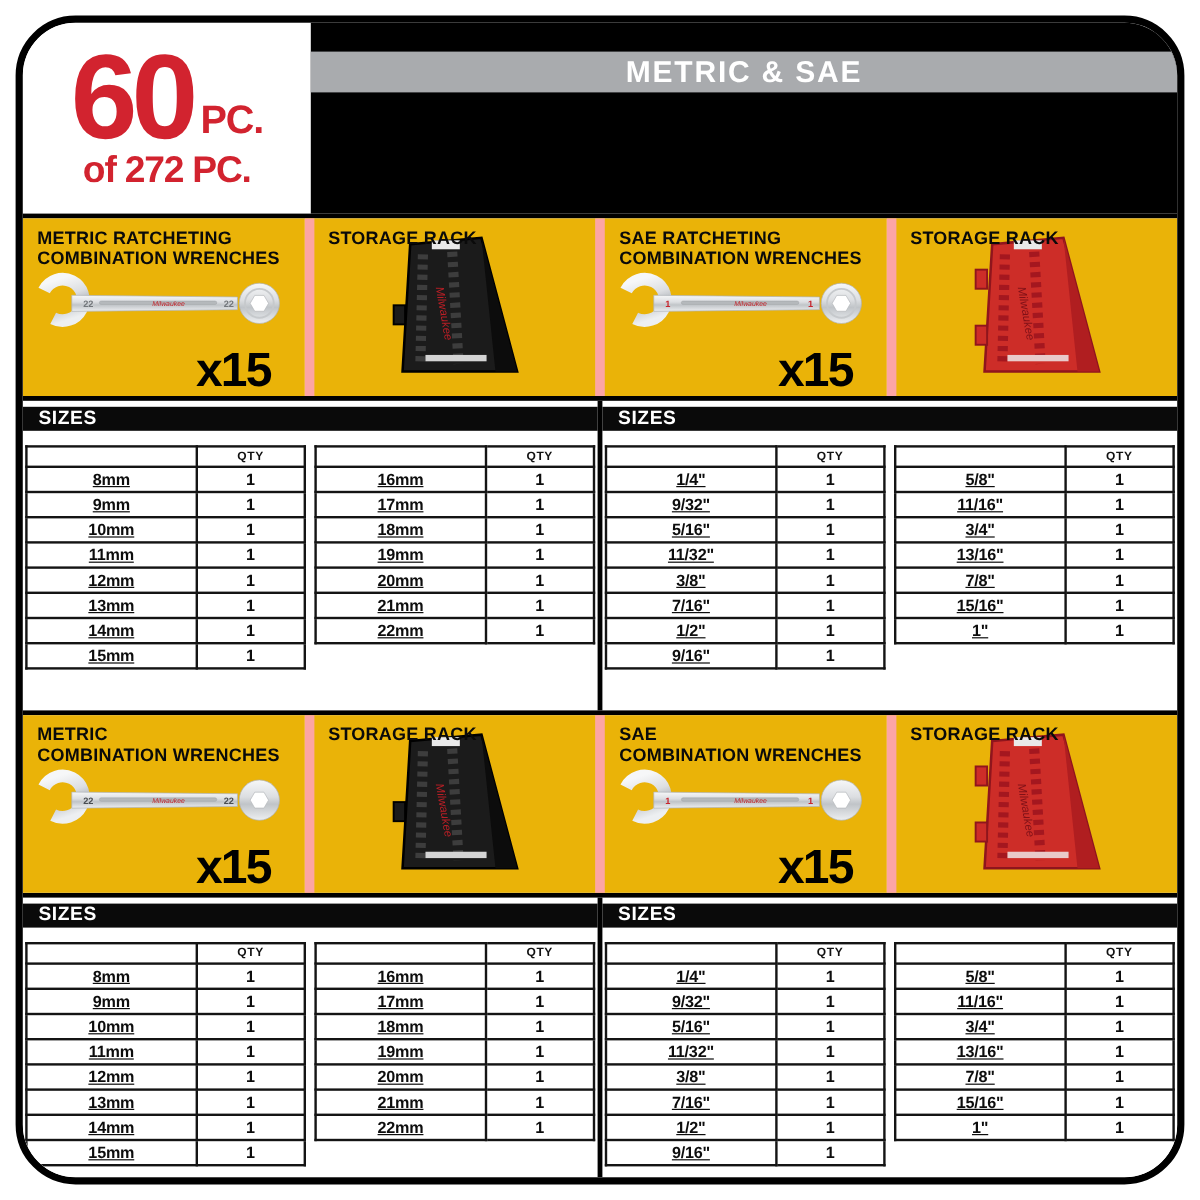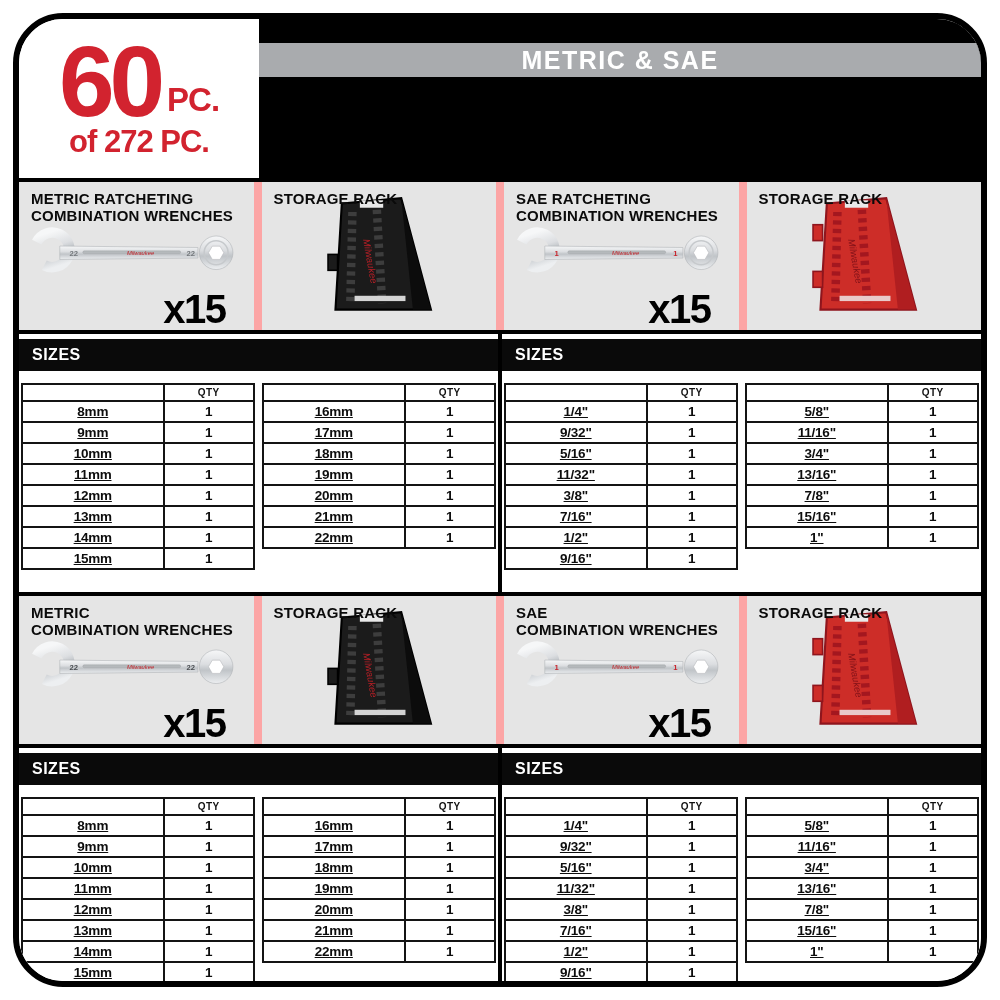--- a/index.html
+++ b/index.html
@@ -37,21 +37,21 @@
     transform:scaleY(1.06);white-space:nowrap;
   }
   .category-banner{
     height:34px;flex:0 0 34px;background:var(--gray-bar,#a9abae);
     color:#fff;font-size:25px;font-weight:bold;letter-spacing:1.5px;
     display:flex;align-items:center;justify-content:center;margin-top:24px;
   }
 
   
   .panels-row{display:flex;height:148px;flex:0 0 auto;border-top:4px solid #000;}
-  .panel{position:relative;flex:1;background:#e5e5e5;padding:9px 12px;overflow:hidden;}
+  .panel{position:relative;flex:1;background:#eab308;padding:9px 12px;overflow:hidden;}
   .panel + .panel{border-left:8px solid #fca5a5;}
   .panel-title{
     position:relative;z-index:2;font-size:15px;font-weight:bold;line-height:1.12;
     letter-spacing:0.2px;color:#0a0a0a;text-transform:uppercase;
   }
   .panel-qty{
     position:absolute;right:28px;bottom:0px;z-index:2;
     font-size:40px;font-weight:bold;letter-spacing:-1.5px;color:#000;line-height:1.05;
   }
   .wrench-img{position:absolute;left:5%;top:42px;width:90%;z-index:1;}
@@ -60,21 +60,21 @@
   .rack-black{--rack-body:var(--rack-black-color,#1b1b1b);--rack-edge:#000;--rack-slot:#3d3d3d;--rack-shade:#0c0c0c;--rack-logo:#b91f26;}
   .rack-red{--rack-body:var(--rack-red-color,#cd2d28);--rack-edge:#8f151d;--rack-slot:#a4171f;--rack-shade:#b01e20;--rack-logo:#801118;}
 
   
   .tables-row{display:flex;flex:0 0 auto;border-top:4px solid #000;background:#fff;}
   .tables-row.first{height:258px;}
   .tables-row.last{flex:1;}
   .half{flex:1;padding-top:5px;min-width:0;}
   .half + .half{border-left:4px solid #000;}
   .sizes-bar{
-    height:32px;background:#0a0a0a;color:#fff;display:flex;align-items:center;
+    height:20px;background:#0a0a0a;color:#fff;display:flex;align-items:center;
     padding-left:13px;font-size:16px;font-weight:bold;letter-spacing:0.5px;
   }
   .subtables{display:flex;gap:7px;padding:12px 2px 0 2px;align-items:flex-start;}
   table.sizes{border-collapse:collapse;flex:1;table-layout:fixed;}
   table.sizes th,table.sizes td{border:2px solid #141414;padding:0;}
   table.sizes th{height:15px;font-size:10px;font-weight:bold;letter-spacing:0.5px;color:#111;text-align:center;}
   table.sizes td{height:19px;font-size:13.5px;font-weight:bold;text-align:center;color:#0d0d0d;letter-spacing:-0.2px;}
   table.sizes td:first-child{width:61%;text-decoration:underline;}
   table.sizes th:first-child{width:61%;}
 </style>

